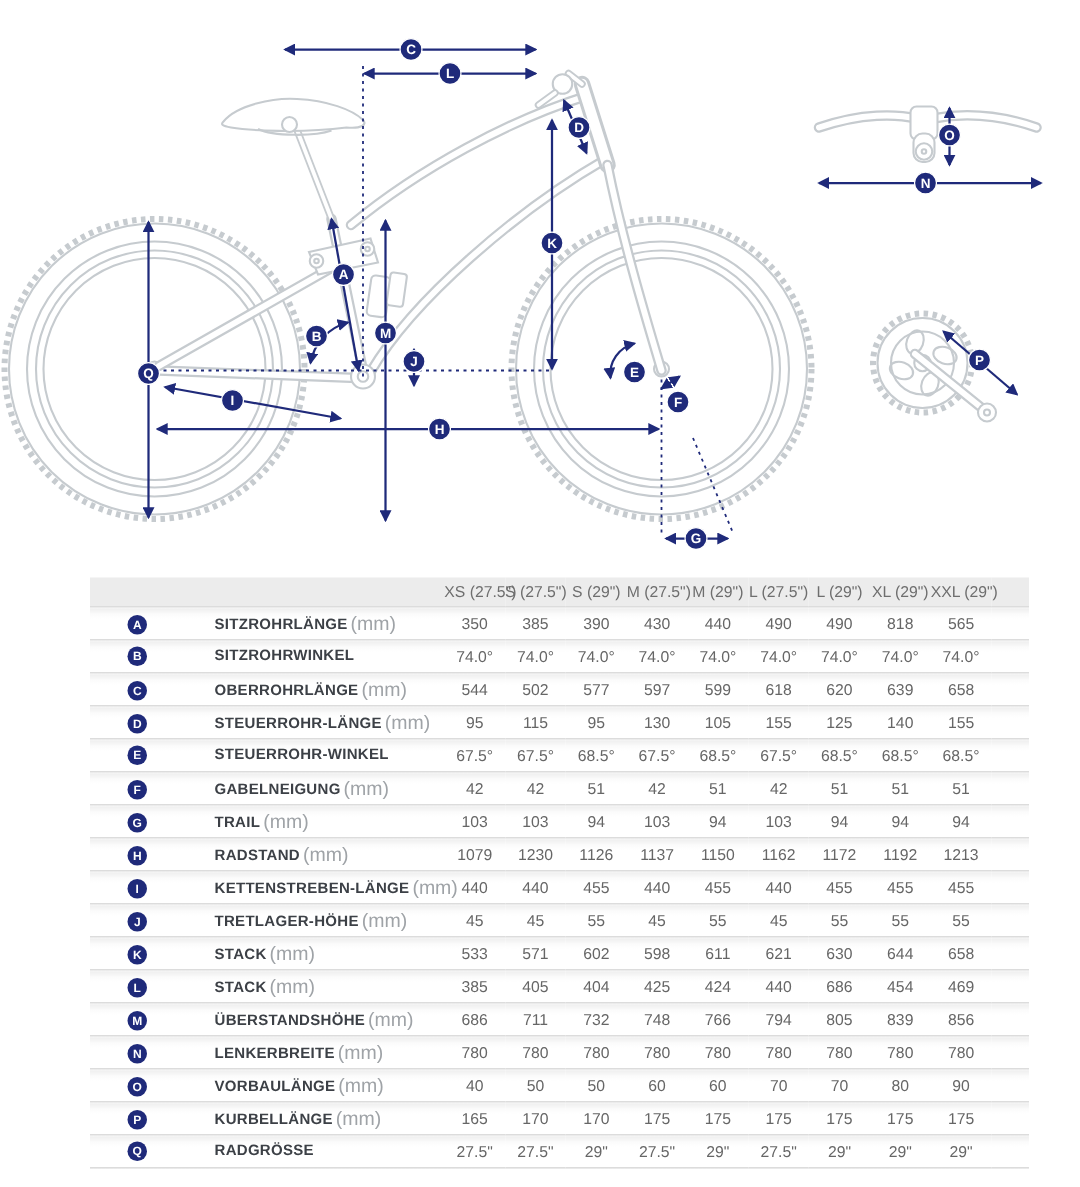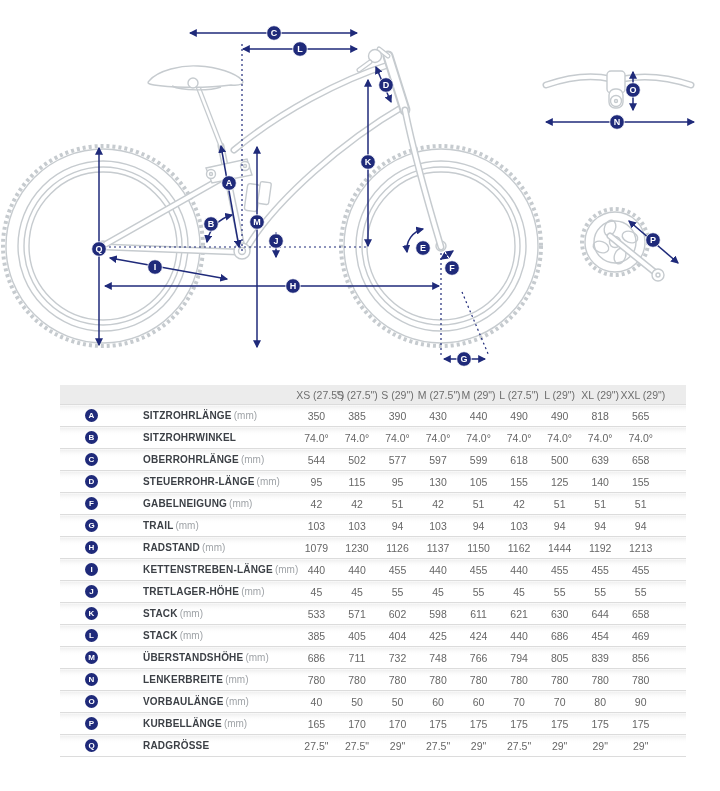--- a/index.html
+++ b/index.html
@@ -31,21 +31,21 @@
   .geo-table col.c-val{width:40.5px;}
   .geo-table col.c-sp{width:25px;}
   .geo-table thead th{background:#ececec;color:#6e6e6e;font-weight:normal;font-size:10.5px;height:19px;padding:0;text-align:center;white-space:nowrap;}
   .geo-table tbody td{border-top:1px solid #dcdcdc;background:linear-gradient(to bottom,#eeeeee 0px,#fbfbfb 4px,#ffffff 7px);
     height:21px;padding:0;text-align:center;font-size:10.5px;color:#666;white-space:nowrap;}
   .geo-table tbody tr:last-child td{border-bottom:1px solid #dcdcdc;margin-top:11px;}
   .label-cell{text-align:left !important;}
   .letter-badge{display:inline-block;width:13px;height:13px;border-radius:50%;background:var(--accent);
     color:#fff;font-size:8px;font-weight:bold;text-align:center;line-height:13.5px;margin-left:25px;vertical-align:middle;}
   .row-label{margin-left:45px;font-weight:bold;color:#3c4046;font-size:10px;letter-spacing:0.2px;vertical-align:middle;}
-  .unit{font-size:10px;color:#9fa3a7;font-weight:normal;margin-left:2px;}
+  .unit{font-size:13px;color:#9fa3a7;font-weight:normal;margin-left:2px;}
 </style>
 </head>
 <body>
 
 <svg class="diagram" width="720" height="382" viewBox="0 0 720 382">
   <defs>
     <marker id="ah" viewBox="0 0 10 10" refX="8.5" refY="5" markerWidth="8" markerHeight="8" markerUnits="userSpaceOnUse" orient="auto-start-reverse">
       <path class="arrowhead" d="M0,0 L10,5 L0,10 z"></path>
     </marker>
   </defs>
@@ -304,39 +304,52 @@
         <td></td>
       </tr>
       <tr>
         <td class="label-cell"><span class="letter-badge">C</span><span class="row-label">OBERROHRLÄNGE</span><span class="unit">(mm)</span></td>
         <td>544</td>
         <td>502</td>
         <td>577</td>
         <td>597</td>
         <td>599</td>
         <td>618</td>
-        <td>500</td>
+        <td>620</td>
         <td>639</td>
         <td>658</td>
         <td></td>
       </tr>
       <tr>
         <td class="label-cell"><span class="letter-badge">D</span><span class="row-label">STEUERROHR-LÄNGE</span><span class="unit">(mm)</span></td>
         <td>95</td>
         <td>115</td>
         <td>95</td>
         <td>130</td>
         <td>105</td>
         <td>155</td>
         <td>125</td>
         <td>140</td>
         <td>155</td>
         <td></td>
       </tr>
       <tr>
+        <td class="label-cell"><span class="letter-badge">E</span><span class="row-label">STEUERROHR-WINKEL</span></td>
+        <td>67.5°</td>
+        <td>67.5°</td>
+        <td>68.5°</td>
+        <td>67.5°</td>
+        <td>68.5°</td>
+        <td>67.5°</td>
+        <td>68.5°</td>
+        <td>68.5°</td>
+        <td>68.5°</td>
+        <td></td>
+      </tr>
+      <tr>
         <td class="label-cell"><span class="letter-badge">F</span><span class="row-label">GABELNEIGUNG</span><span class="unit">(mm)</span></td>
         <td>42</td>
         <td>42</td>
         <td>51</td>
         <td>42</td>
         <td>51</td>
         <td>42</td>
         <td>51</td>
         <td>51</td>
         <td>51</td>
@@ -356,21 +369,21 @@
         <td></td>
       </tr>
       <tr>
         <td class="label-cell"><span class="letter-badge">H</span><span class="row-label">RADSTAND</span><span class="unit">(mm)</span></td>
         <td>1079</td>
         <td>1230</td>
         <td>1126</td>
         <td>1137</td>
         <td>1150</td>
         <td>1162</td>
-        <td>1444</td>
+        <td>1172</td>
         <td>1192</td>
         <td>1213</td>
         <td></td>
       </tr>
       <tr>
         <td class="label-cell"><span class="letter-badge">I</span><span class="row-label">KETTENSTREBEN-LÄNGE</span><span class="unit">(mm)</span></td>
         <td>440</td>
         <td>440</td>
         <td>455</td>
         <td>440</td>

